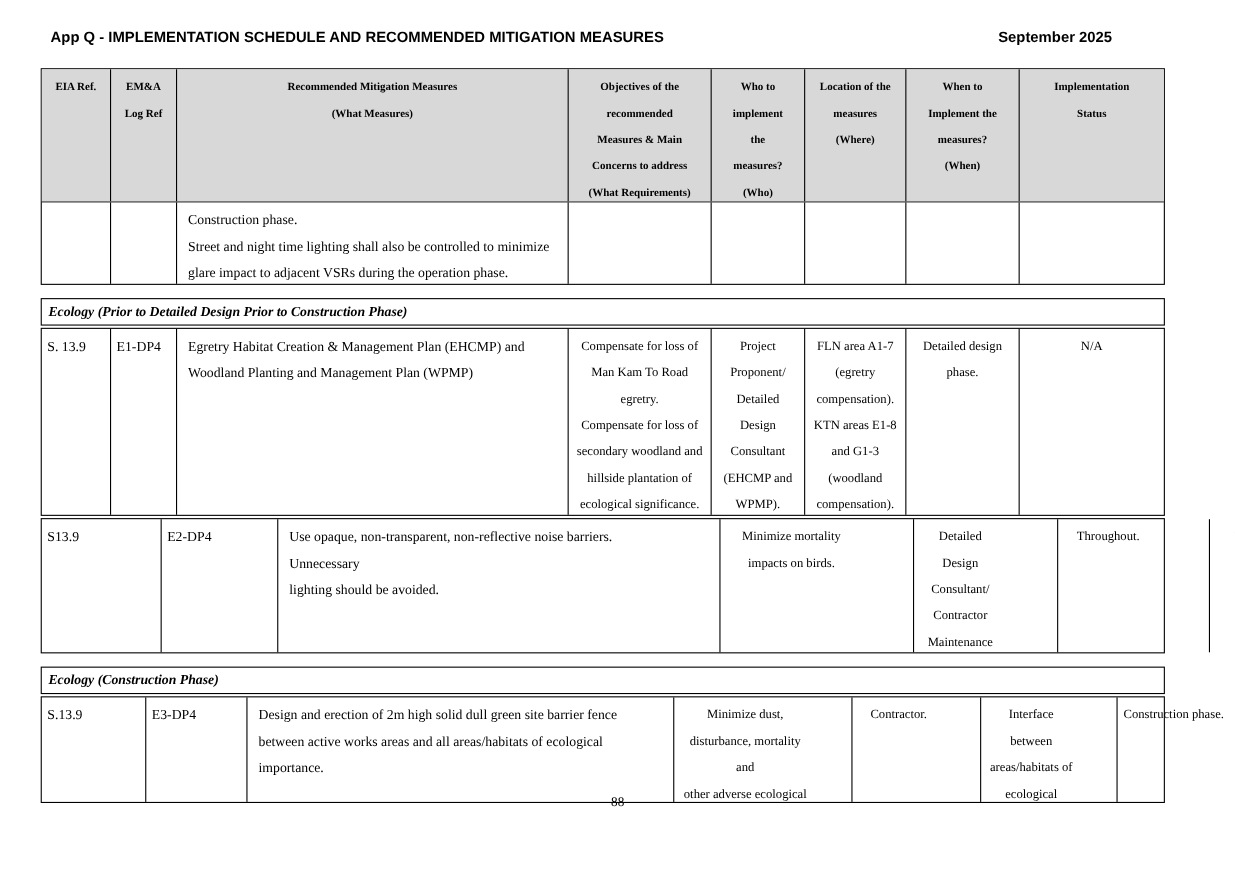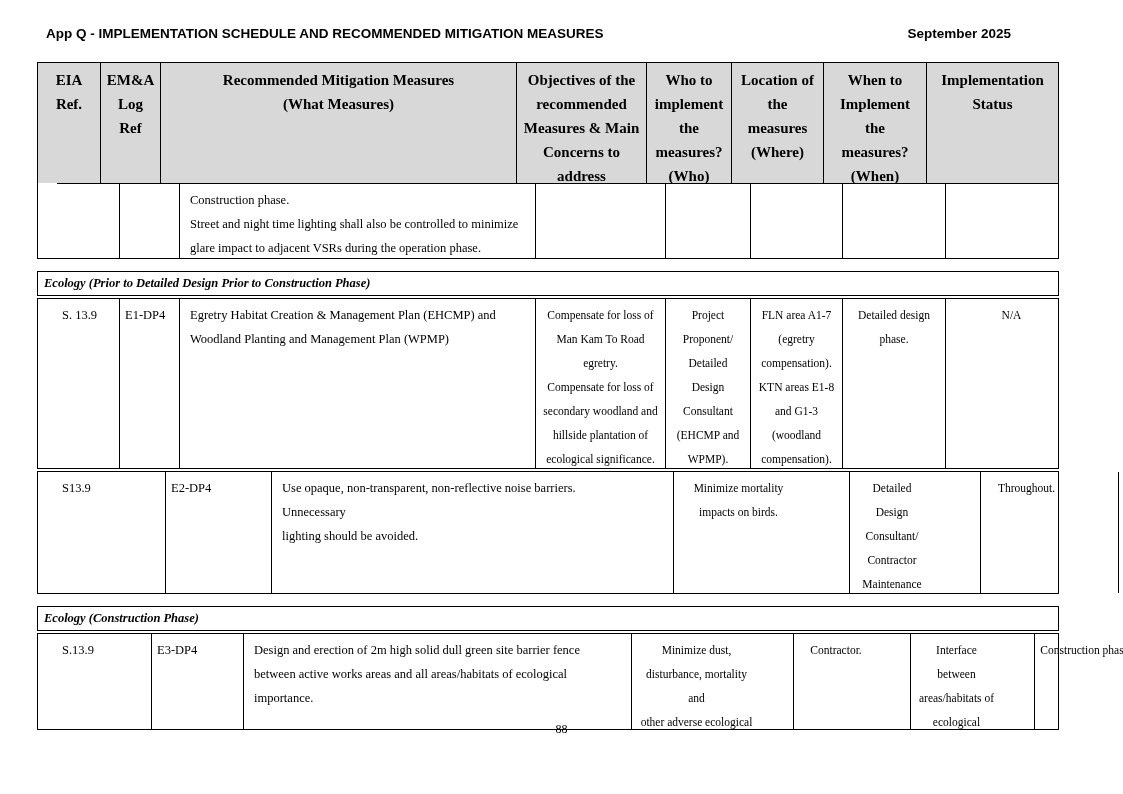--- a/index.html
+++ b/index.html
@@ -21,29 +21,29 @@
     box-sizing:border-box;
   }
   .cell {
     box-sizing:border-box; border-left:1px solid #000;
     padding:4px 5px 0 5px; white-space:pre-line; overflow:hidden;
     line-height:24px; font-size:12px;
   }
   .cell:first-child { border-left:none; }
   .header-row { height:120px; }
   .header-row .cell {
-    background:#d8d8d8; font-weight:bold; text-align:center; font-size:15px;
+    background:#d8d8d8; font-weight:bold; text-align:center; font-size:10px;
     padding-top:5px;
   }
   .body-row .cell:nth-child(1), .body-row .cell:nth-child(2) {
     text-align:left; font-size:12.5px;
   }
   .body-row .cell:nth-child(3) { text-align:left; font-size:12.5px; padding-left:10px; padding-right:12px; }
   .body-row .cell:nth-child(n+4) { text-align:center; font-size:11.5px; }
-  .body-row { border-top:1px solid #000;margin-left:19px; }
+  .body-row { border-top:1px solid #000; }
   .seg > .body-row:first-child { border-top:none; }
   .row-cont { height:75px; }
   .row-e1 { height:169px; }
   .row-e2 { height:121px;gap:46px; }
   .row-e3 { height:95px;gap:32px; }
   .section-bar {
     height:23px; line-height:22px; padding-left:6px;
     font-weight:bold; font-style:italic; font-size:12.5px;
     white-space:nowrap; overflow:hidden;margin-top:12px;
   }

